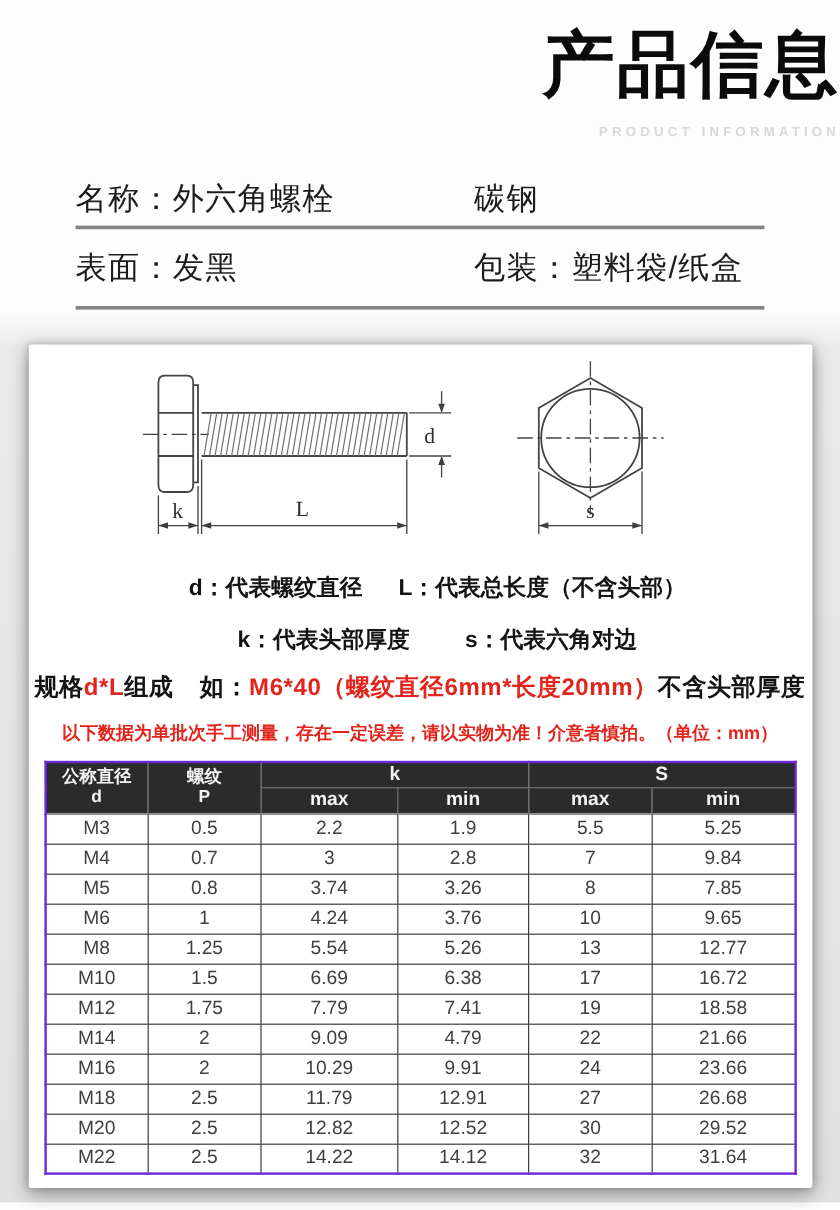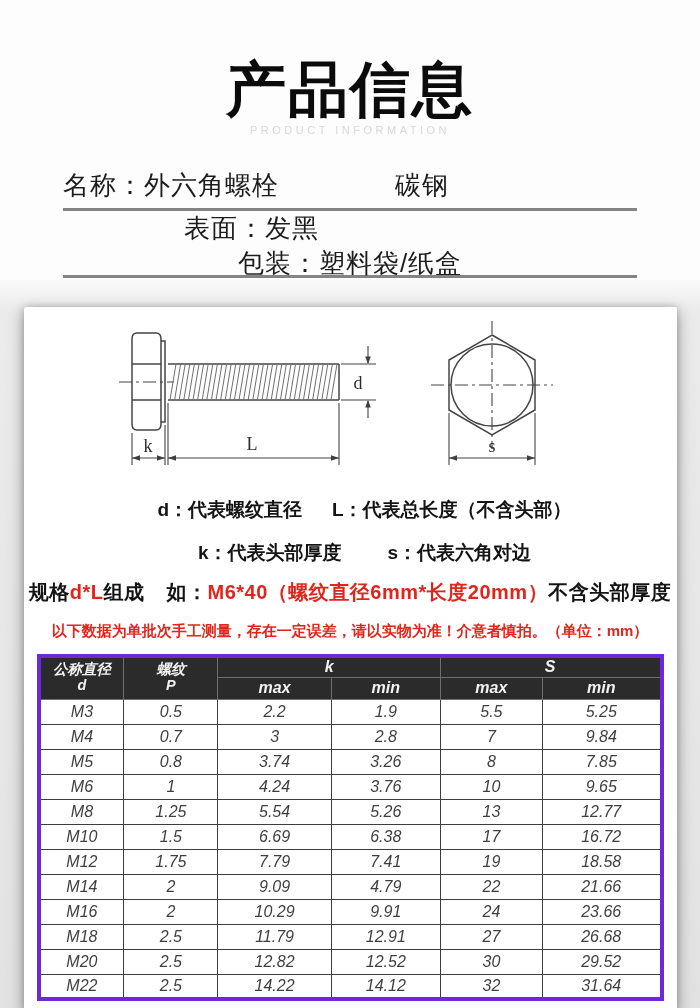--- a/index.html
+++ b/index.html
@@ -2,33 +2,33 @@
 <html><head>
 <meta charset="utf-8">
 <style>
   * { margin:0; padding:0; box-sizing:border-box; }
   html,body { width:700px; }
   body {
     height:1008px; overflow:hidden; background:#fdfdfd;
     font-family:"Liberation Sans","DejaVu Sans",sans-serif;
   }
   
-  .hero { padding-top:60px; text-align:center; }
+  .hero { padding-top:24px; text-align:right; }
   .hero h1 {
     font-size:60px; font-weight:900; color:#0b0b0b;
     letter-spacing:2px; line-height:1.0;
   }
   .hero .subtitle {
-    margin-top:4px; font-size:11px; font-weight:400;
+    margin-top:20px; font-size:11px; font-weight:700;
     letter-spacing:3.5px; color:#d8d8d8;
   }
   
   .info { margin-top:26px; padding:0 63px; }
   .info-row { display:flex; align-items:center; height:46px; }
-  .info-row.second { height:64px;flex-direction:column; }
+  .info-row.second { height:64px; }
   .info-cell { display:flex; align-items:center; }
   .info-cell.left { width:332px; }
   .info-cell span { font-size:26px; font-weight:500; color:#1c1c1c; letter-spacing:1px; }
   .divider { height:3px; background:#848484; }
   
   .lower {
     margin-top:2px; height:742px; padding-top:27px;
     background:linear-gradient(180deg,#fafafa 0px,#ebebeb 30px,#e2e2e2 100%);
   }
   .card {
@@ -50,22 +50,21 @@
   .spec-note .red { color:#e2251c; }
   .spec-note .gap { margin-left:22px; }
   .warning {
     margin-top:16px; text-align:center; font-weight:700;
     font-size:15px; color:#e2251c;
   }
   
   table.spec {
     width:calc(100% - 26px); margin:13px 13px 0;
     border-collapse:collapse; table-layout:fixed;
-    border:4px solid #6d28d9;
-    font-style:italic;
+    border:2px solid #6d28d9;
   }
   table.spec thead th {
     background:#2b2b2b; color:#f2f2f2; font-weight:600;
     border:1px solid #6e6e6e; text-align:center;
   }
   table.spec thead tr.top th { height:21px; font-size:16px; }
   table.spec thead tr.sub th { height:22px; font-size:16px; }
   table.spec thead th .h2line { line-height:1.1; font-size:14.5px; padding:2px 0; }
   table.spec td {
     border:1.6px solid #3d3d3d; height:25px; text-align:center;

